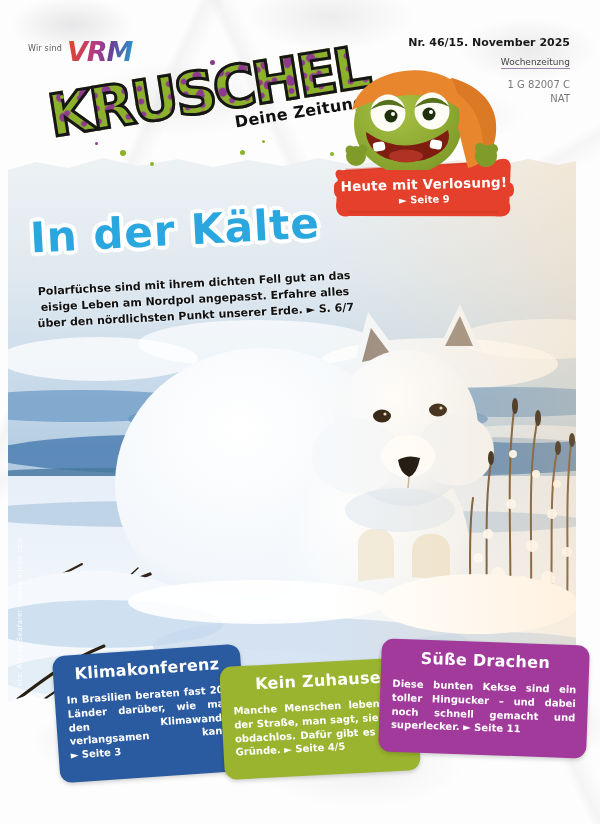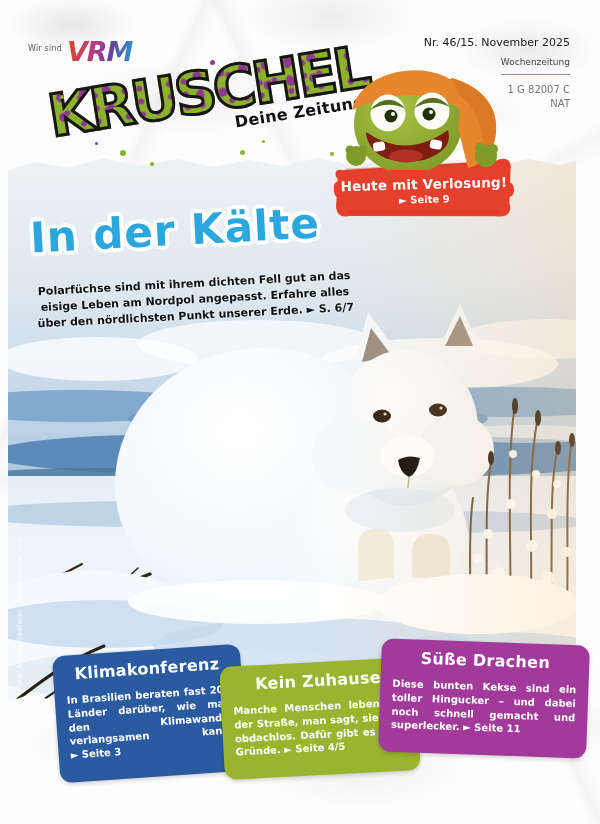--- a/index.html
+++ b/index.html
@@ -26,22 +26,22 @@
   }
   
   .brand{position:absolute;left:28px;top:38px;z-index:3;display:flex;align-items:flex-start;gap:5px;}
   .brand-prefix{font-size:8px;color:#5a5a5a;margin-top:6px;letter-spacing:.2px;}
   .brand-logo{
     font-size:27px;font-weight:bold;font-style:italic;letter-spacing:-1px;line-height:1;
     background:linear-gradient(100deg,#e0452a 5%,#b03a8c 45%,#6a4098 65%,#2a93cc 95%);
     -webkit-background-clip:text;background-clip:text;color:transparent;
   }
   .issue{position:absolute;right:30px;top:36px;z-index:3;text-align:right;line-height:1.25;}
-  .issue-number{font-size:11px;font-weight:normal;color:#1a1a1a;margin-left:26px;}
-  .issue-type{display:inline-block;font-size:9px;color:#444;border-bottom:1.5px solid #9a87ab;padding-bottom:6px;margin-top:1px;margin-left:33px;}
+  .issue-number{font-size:11px;font-weight:bold;color:#1a1a1a;margin-left:26px;}
+  .issue-type{display:inline-block;font-size:9px;color:#444;border-bottom:1.5px solid #9a87ab;padding-bottom:0;margin-top:1px;margin-left:33px;}
   .issue-codes{margin-top:8px;font-size:10px;color:#777;line-height:1.4;}
   
   .masthead{position:absolute;left:48px;top:60px;width:352px;z-index:2;transform:rotate(-9deg);}
   .masthead-title{
     font-size:58px;font-weight:bold;letter-spacing:-3px;line-height:1;
     color:#8cb22c;-webkit-text-stroke:3px #161616;white-space:nowrap;
   }
   @supports (-webkit-background-clip: text){
     .masthead-title{
       background-color:#8cb22c;

